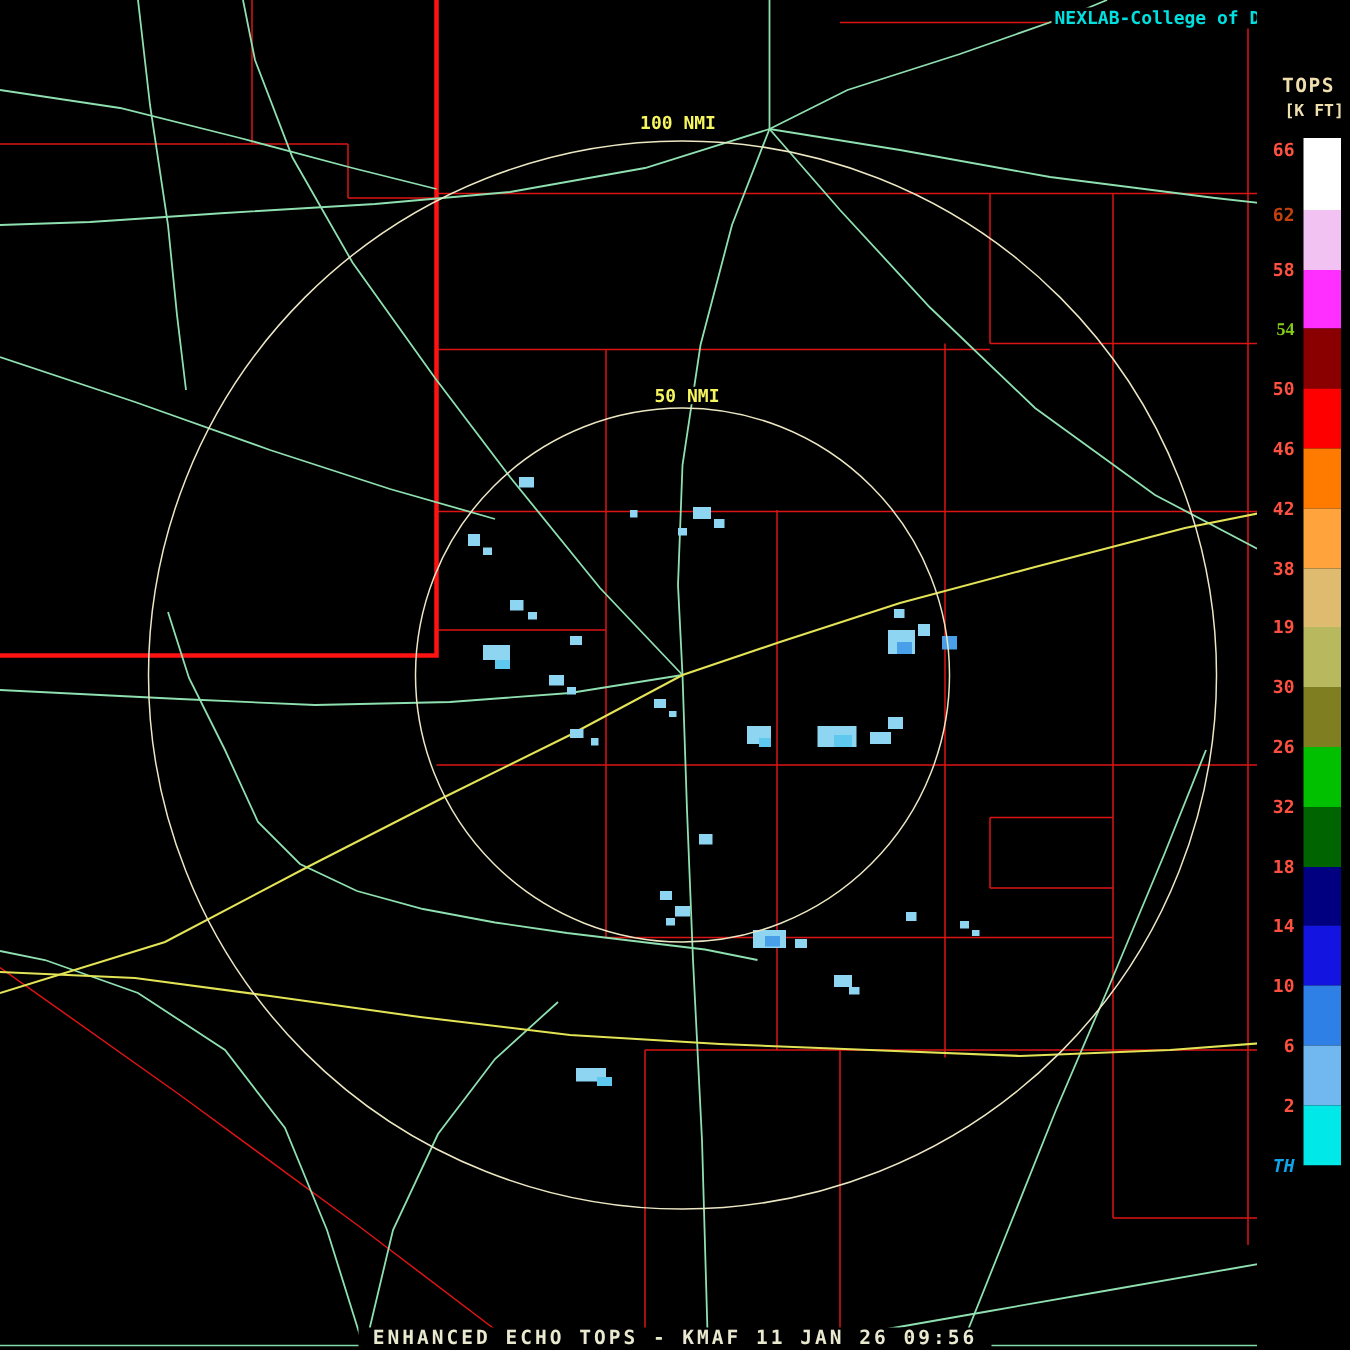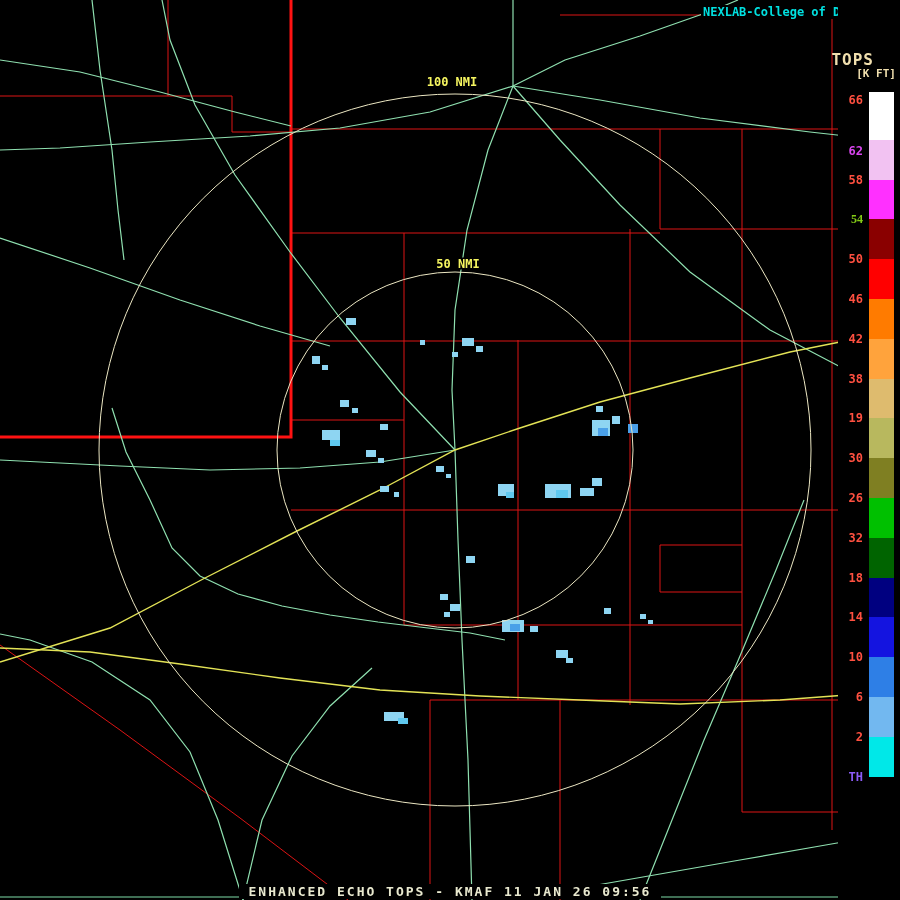--- a/index.html
+++ b/index.html
@@ -3,21 +3,21 @@
 <meta charset="utf-8">
 <style>
   html,body{margin:0;padding:0;background:#000;}
   .stage{position:relative;width:900px;height:900px;background:#000;overflow:hidden;
          font-family:"DejaVu Sans Mono","Liberation Mono",monospace;}
   svg.map{position:absolute;left:0;top:0;display:block;}
   .attrib{position:absolute;top:5px;right:10px;font-size:12px;font-weight:bold;
           display:flex;align-items:center;gap:5px;background:#000;padding:0 2px;}
   .flag{font-size:11px;line-height:12px;}
   .legend{position:absolute;top:0;right:0;width:62px;height:900px;background:#000;}
-  .lg-title{position:absolute;top:50px;right:26px;font-size:16px;font-weight:bold;letter-spacing:1px;}
+  .lg-title{position:absolute;top:50px;right:10px;font-size:13px;font-weight:bold;letter-spacing:1px;}
   .lg-units{position:absolute;top:67px;right:4px;font-size:11px;font-weight:bold;}
   .colorbar{position:absolute;top:92px;right:6px;width:25px;}
   .cb-band{width:100%;}
   .cb-label{position:absolute;right:37px;width:22px;text-align:right;font-size:12px;
             font-weight:bold;line-height:14px;}
   .caption{position:absolute;bottom:0;left:0;right:0;text-align:center;}
   .caption span{font-size:13px;font-weight:bold;letter-spacing:2px;background:#000;padding:0 10px;}
 </style>
 </head>
 <body>
@@ -144,36 +144,36 @@
         <div class="cb-band" style="height: 39.8px; background: rgb(0, 192, 0);"></div>
         <div class="cb-band" style="height: 39.8px; background: rgb(0, 100, 0);"></div>
         <div class="cb-band" style="height: 39.8px; background: rgb(0, 0, 128);"></div>
         <div class="cb-band" style="height: 39.8px; background: rgb(20, 20, 224);"></div>
         <div class="cb-band" style="height: 39.8px; background: rgb(46, 127, 230);"></div>
         <div class="cb-band" style="height: 39.8px; background: rgb(114, 184, 240);"></div>
         <div class="cb-band" style="height: 39.8px; background: rgb(0, 232, 232);"></div>
         <div class="cb-band" style="height: 20px; background: rgb(0, 0, 0);"></div>
       </div>
   <div class="cb-label" style="top: 93px; color: rgb(255, 80, 64);">66</div>
-      <div class="cb-label" style="top: 144px; color: #d946ef;">62</div>
+      <div class="cb-label" style="top: 136px; color: #c2410c;">62</div>
       <div class="cb-label" style="top: 172.6px; color: rgb(255, 80, 64);">58</div>
       <div class="cb-label" style="top: 212.4px; color: #84cc16; font-family: Liberation Serif, serif;">54</div>
       <div class="cb-label" style="top: 252.2px; color: rgb(255, 80, 64);">50</div>
       <div class="cb-label" style="top: 292px; color: rgb(255, 80, 64);">46</div>
       <div class="cb-label" style="top: 331.8px; color: rgb(255, 80, 64);">42</div>
       <div class="cb-label" style="top: 371.6px; color: rgb(255, 80, 64);">38</div>
       <div class="cb-label" style="top: 411.4px; color: rgb(255, 80, 64);">19</div>
       <div class="cb-label" style="top: 451.2px; color: rgb(255, 80, 64);">30</div>
       <div class="cb-label" style="top: 491px; color: rgb(255, 80, 64);">26</div>
       <div class="cb-label" style="top: 530.8px; color: rgb(255, 80, 64);">32</div>
       <div class="cb-label" style="top: 570.6px; color: rgb(255, 80, 64);">18</div>
       <div class="cb-label" style="top: 610.4px; color: rgb(255, 80, 64);">14</div>
       <div class="cb-label" style="top: 650.2px; color: rgb(255, 80, 64);">10</div>
       <div class="cb-label" style="top: 690px; color: rgb(255, 80, 64);">6</div>
       <div class="cb-label" style="top: 729.8px; color: rgb(255, 80, 64);">2</div>
-      <div class="cb-label" style="top: 769.6px; color: #8b5cf6;">TH</div>
+      <div class="cb-label" style="top: 769.6px; color: #0ea5e9; font-style: italic;">TH</div>
     </div>
 
   <div class="caption">
     <span style="color: rgb(233, 233, 207);">ENHANCED ECHO TOPS - KMAF 11 JAN 26 09:56</span>
   </div>
 
 </div>
 
 </body></html>

